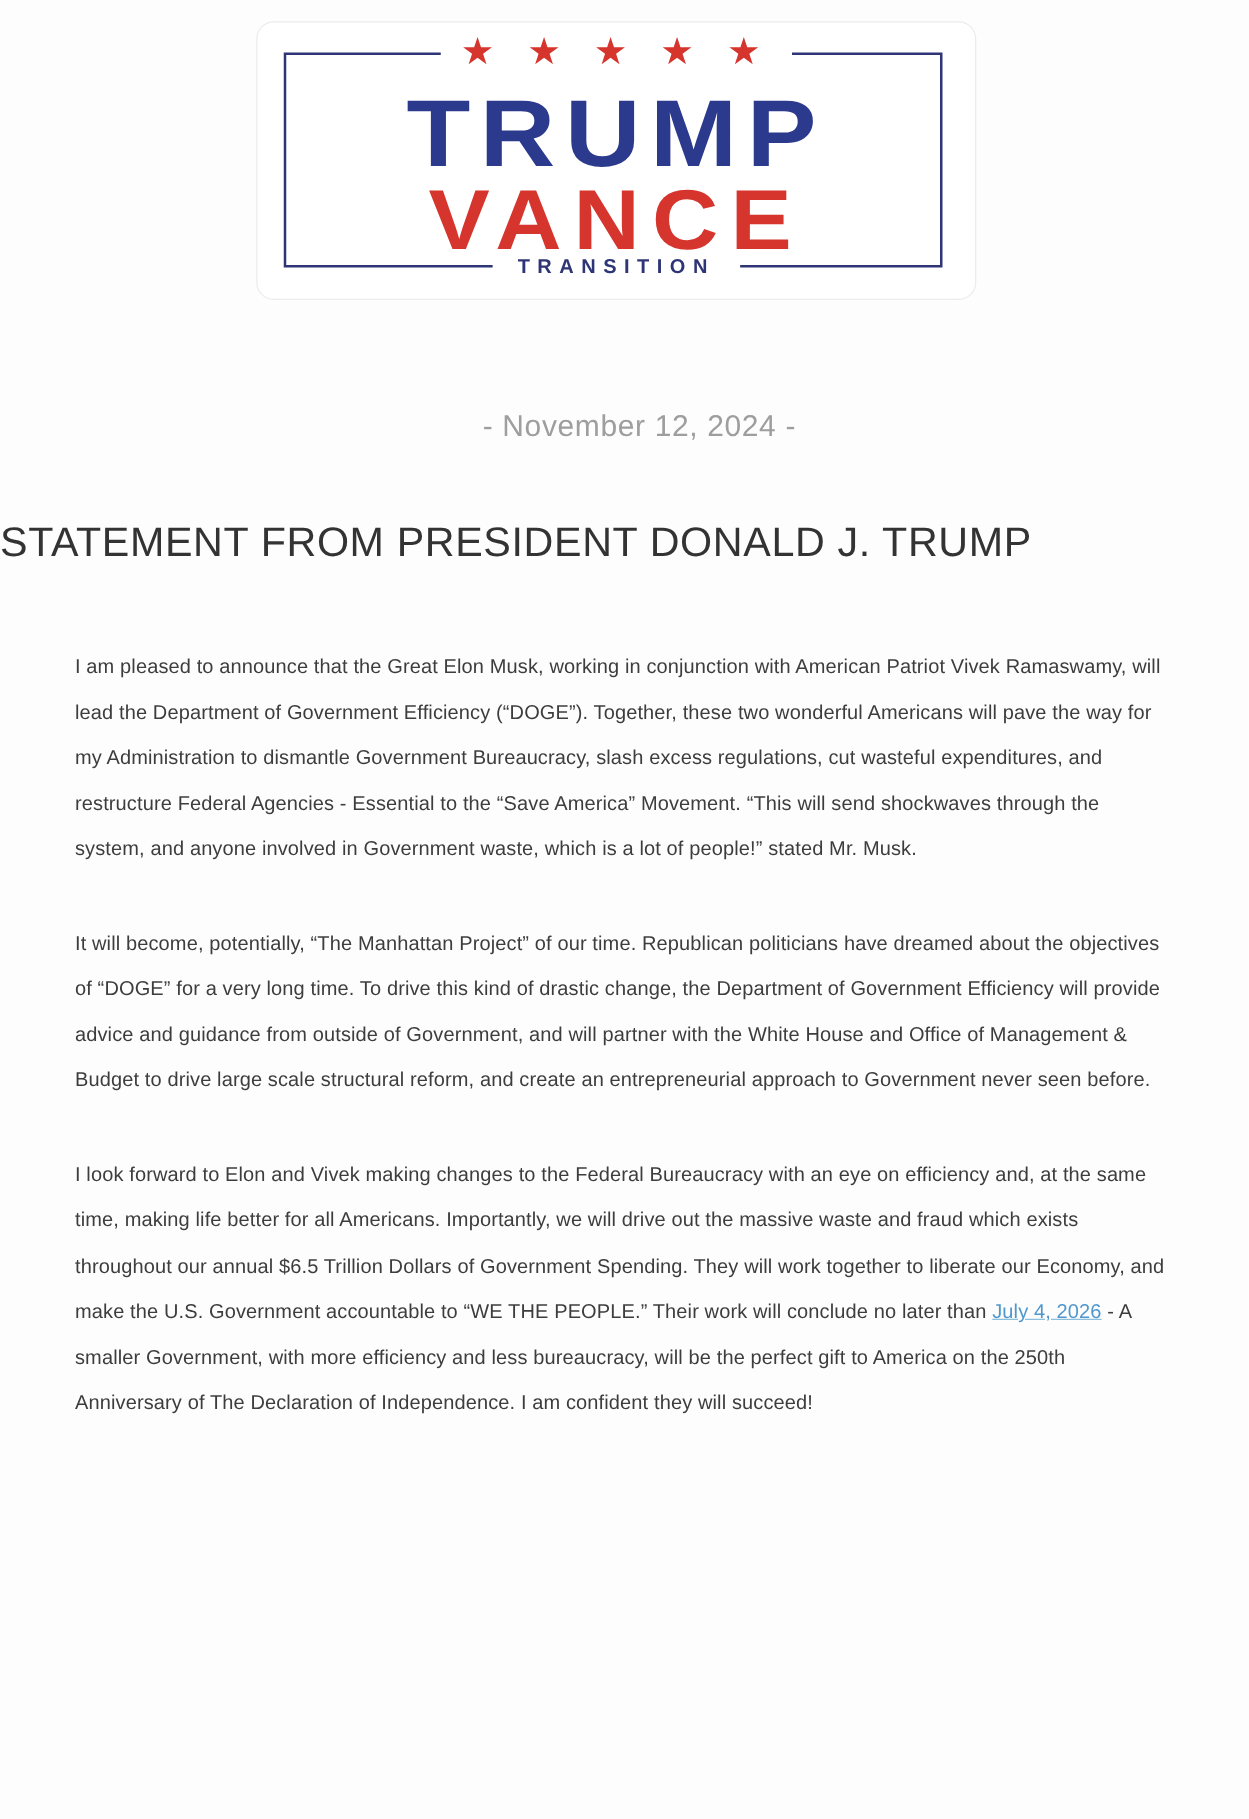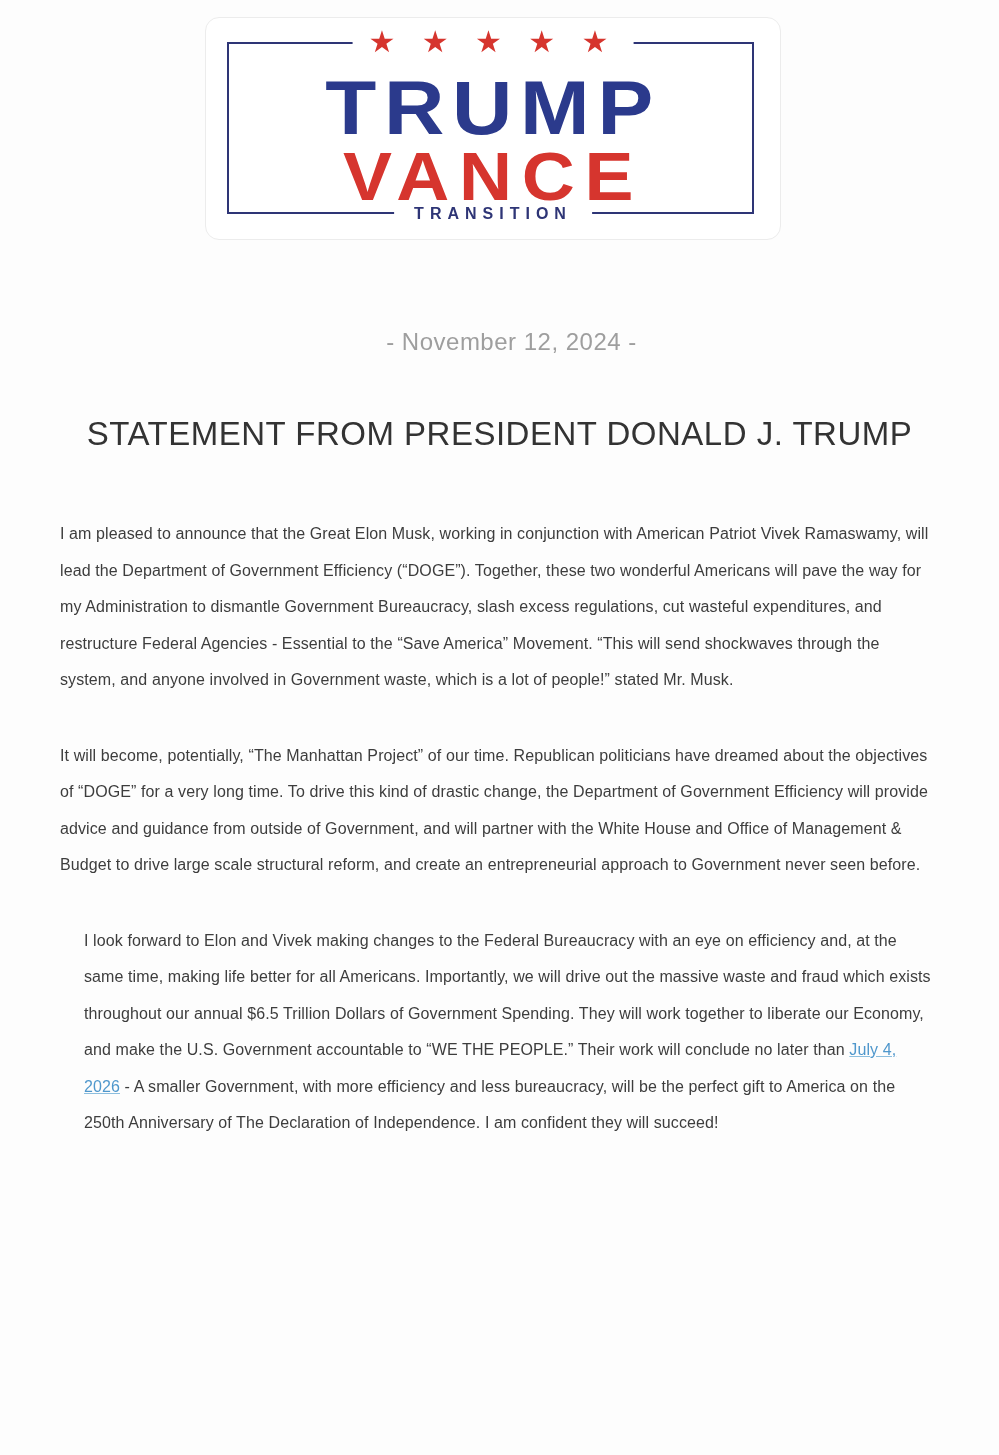--- a/index.html
+++ b/index.html
@@ -101,39 +101,39 @@
     color: #9e9e9e;
     font-size: 24px;
     letter-spacing: 0.5px;
     margin-left: 12px;
   }
   .headline {
     position: absolute;
     top: 415px;
     left: 0;
     width: 100%;
-    text-align: center;
+    text-align: left;
     color: #333333;
     font-size: 33px;
     font-weight: 400;
     letter-spacing: 0.5px;
     white-space: nowrap;
   }
   .body-copy {
     position: absolute;
     top: 516px;
     left: 60px;
     width: 872px;
     color: #3d3d3d;
     font-size: 16px;
     line-height: 36.5px;
     letter-spacing: 0.1px;
   }
   .body-copy p { margin-bottom: 39px; }
-  .body-copy p:last-child { margin-bottom: 0; margin-left: 24px; }
+  .body-copy p:last-child { margin-bottom: 0; }
   .inline-link {
     color: #4f97cc;
     text-decoration: underline;
     text-decoration-color: #8cbede;
     cursor: pointer;
   }
 </style>
 </head>
 <body>
 

